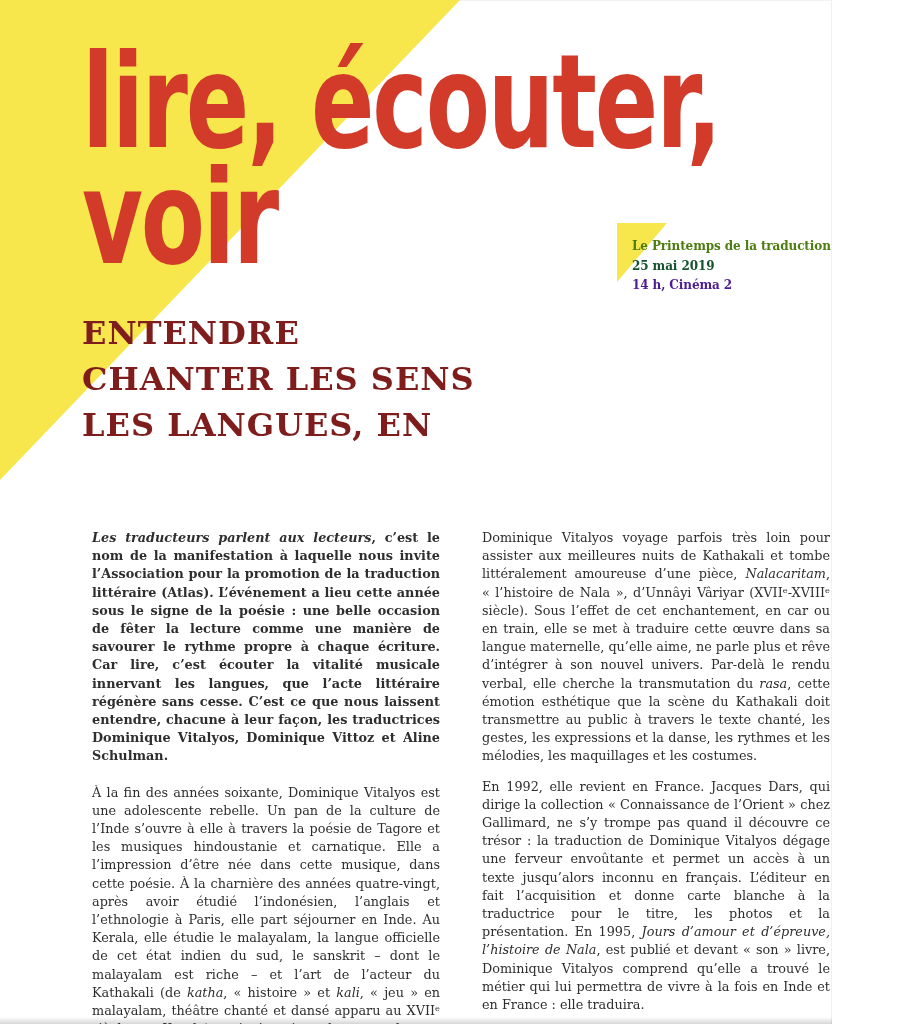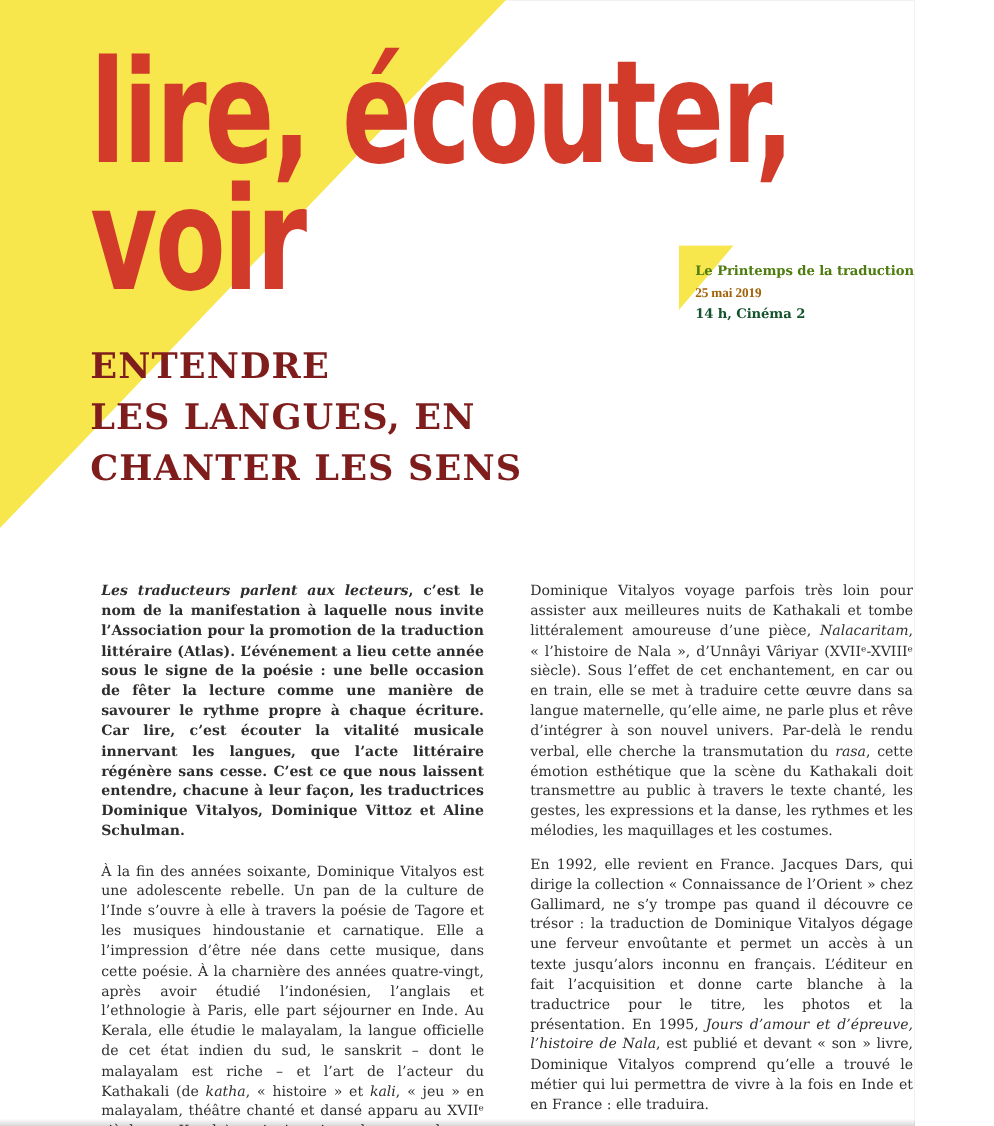--- a/index.html
+++ b/index.html
@@ -92,29 +92,29 @@
 
   <h1 class="title" style="color: rgb(210, 59, 42);">
     <div>lire, écouter,</div>
     <div>voir</div>
   </h1>
 
   <div class="event">
     <div class="event-triangle" style="background: rgb(248, 230, 77);"></div>
     <div class="event-text">
       <div class="event-name" style="color: #4d7c0f;">Le Printemps de la traduction</div>
-      <div class="event-date" style="color: #a16207; font-family: Liberation Serif, serif;">25 mai 2019</div>
-      <div class="event-location" style="color: #14532d;">14 h, Cinéma 2</div>
+      <div class="event-date" style="color: #14532d;">25 mai 2019</div>
+      <div class="event-location" style="color: #4c1d95;">14 h, Cinéma 2</div>
     </div>
   </div>
 
   <h2 class="headline">
     <div>ENTENDRE</div>
+    <div>CHANTER LES SENS</div>
     <div>LES LANGUES, EN</div>
-    <div>CHANTER LES SENS</div>
   </h2>
 
   <div class="columns">
     <div class="col">
       <p class="bold-para"><span class="it">Les traducteurs parlent aux lecteurs</span><span>, c’est le nom de la manifestation à laquelle nous invite l’Association pour la promotion de la traduction littéraire (Atlas). L’événement a lieu cette année sous le signe de la poésie&nbsp;: une belle occasion de fêter la lecture comme une manière de savourer le rythme propre à chaque écriture. Car lire, c’est écouter la vitalité musicale innervant les langues, que l’acte littéraire régénère sans cesse. C’est ce que nous laissent entendre, chacune à leur façon, les traductrices Dominique Vitalyos, Dominique Vittoz et Aline Schulman.</span></p>
       <p class="gap"><span>À la fin des années soixante, Dominique Vitalyos est une adolescente rebelle. Un pan de la culture de l’Inde s’ouvre à elle à travers la poésie de Tagore et les musiques hindoustanie et carnatique. Elle a l’impression d’être née dans cette musique, dans cette poésie. À la charnière des années quatre-vingt, après avoir étudié l’indonésien, l’anglais et l’ethnologie à Paris, elle part séjourner en Inde. Au Kerala, elle étudie le malayalam, la langue officielle de cet état indien du sud, le sanskrit – dont le malayalam est riche – et l’art de l’acteur du Kathakali (de </span><span class="it">katha</span><span>, «&nbsp;histoire&nbsp;» et </span><span class="it">kali</span><span>, «&nbsp;jeu&nbsp;» en malayalam, théâtre chanté et dansé apparu au XVIIᵉ siècle au Kerala), qui s’exprime dans une langue gestuelle. Les initiations à ces différentes langues se recouvrent et se complètent, l’image poétique, la tonalité du mouvement et la représentation verbale se répondant en permanence.</span></p>
     </div>
     <div class="col">
       <p><span>Dominique Vitalyos voyage parfois très loin pour assister aux meilleures nuits de Kathakali et tombe littéralement amoureuse d’une pièce, </span><span class="it">Nalacaritam</span><span>, «&nbsp;l’histoire de Nala&nbsp;», d’Unnâyi Vâriyar (XVIIᵉ-XVIIIᵉ siècle). Sous l’effet de cet enchantement, en car ou en train, elle se met à traduire cette œuvre dans sa langue maternelle, qu’elle aime, ne parle plus et rêve d’intégrer à son nouvel univers. Par-delà le rendu verbal, elle cherche la transmutation du </span><span class="it">rasa</span><span>, cette émotion esthétique que la scène du Kathakali doit transmettre au public à travers le texte chanté, les gestes, les expressions et la danse, les rythmes et les mélodies, les maquillages et les costumes.</span></p>
       <p><span>En 1992, elle revient en France. Jacques Dars, qui dirige la collection «&nbsp;Connaissance de l’Orient&nbsp;» chez Gallimard, ne s’y trompe pas quand il découvre ce trésor&nbsp;: la traduction de Dominique Vitalyos dégage une ferveur envoûtante et permet un accès à un texte jusqu’alors inconnu en français. L’éditeur en fait l’acquisition et donne carte blanche à la traductrice pour le titre, les photos et la présentation. En 1995, </span><span class="it">Jours d’amour et d’épreuve, l’histoire de Nala</span><span>, est publié et devant «&nbsp;son&nbsp;» livre, Dominique Vitalyos comprend qu’elle a trouvé le métier qui lui permettra de vivre à la fois en Inde et en France&nbsp;: elle traduira.</span></p>

